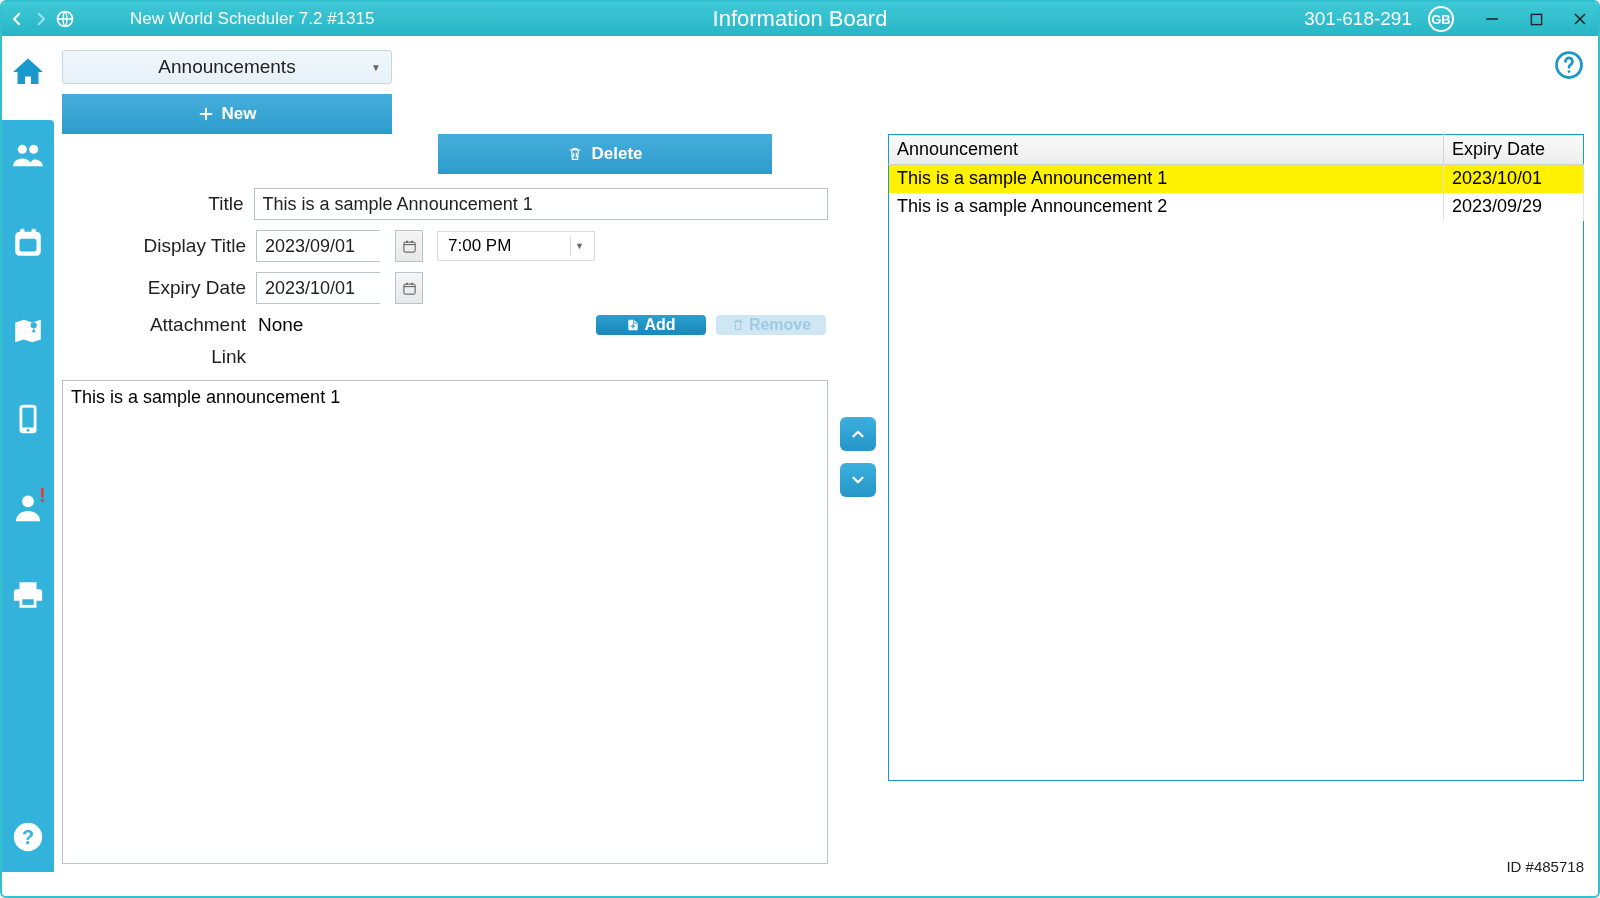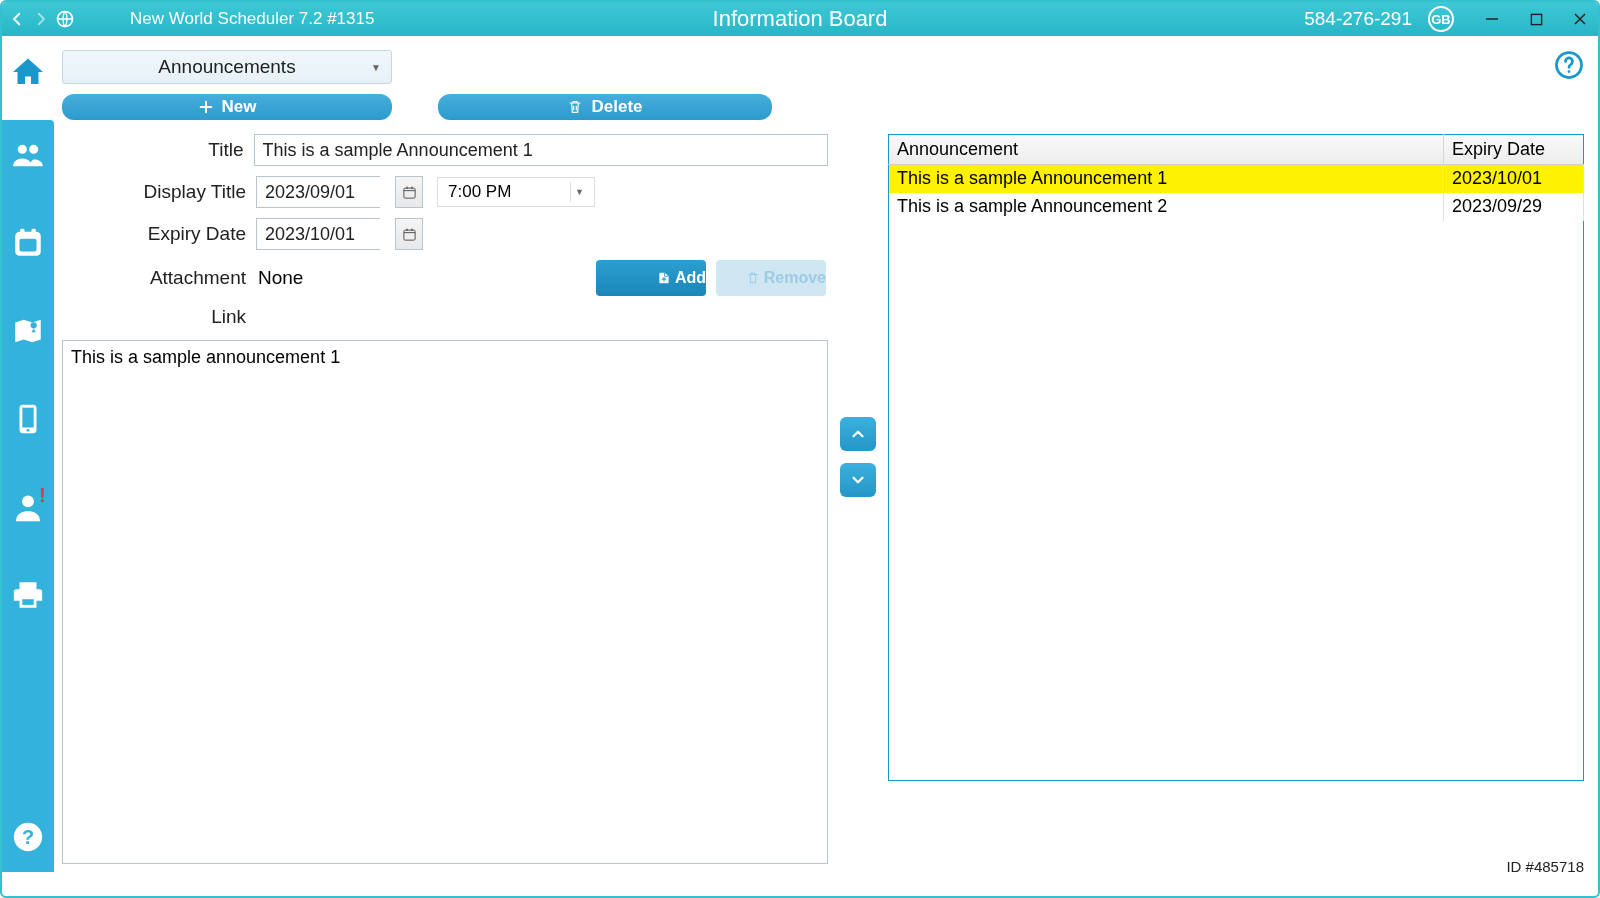--- a/index.html
+++ b/index.html
@@ -72,28 +72,28 @@
     border-radius: 3px;
     display: flex; align-items: center; justify-content: center;
     font-size: 19px; color: #222;
     position: relative; cursor: pointer;
     margin-bottom: 10px;
   }
   .category-dd .dd-caret { position: absolute; right: 10px; font-size: 10px; color: #666; }
 
   .action-row { display: flex; gap: 46px; margin-bottom: 14px; }
   .btn {
-    height: 26px; border: none; border-radius: 12px;
+    height: 40px; border: none; border-radius: 0;
     background: linear-gradient(#46aedc,#2c9bcc);
     color: #fff; font-size: 17px; font-weight: 600;
     display: flex; align-items: center; justify-content: center; gap: 8px;
     cursor: pointer;
   }
   .btn.new { width: 330px; }
-  .btn.delete { width: 334px; }
+  .btn.delete { width: 334px; margin-top: 40px; }
   .btn svg { width: 16px; height: 16px; }
 
   
   .form-row { display: flex; align-items: center; margin-bottom: 10px; }
   .form-row .lbl { width: 194px; text-align: right; padding-right: 10px; font-size: 19px; color: #222; }
   .text-input {
     height: 32px; border: 1px solid #b9c4cc; padding: 0 8px; font-size: 18px; color: #222; background: #fff;
   }
   .text-input.wide { width: 582px; }
 
@@ -108,22 +108,22 @@
   .time-dd {
     width: 158px; height: 30px; border: 1px solid #dcdcdc;
     background: #fff; display: flex; align-items: center;
     padding: 0 10px; font-size: 17px; margin-left: 14px;
     position: relative; cursor: pointer;
   }
   .time-dd .dd-caret { position: absolute; right: 6px; top: 4px; width: 18px; height: 20px; border-left: 1px solid #dcdcdc; display: flex; align-items: center; justify-content: center; font-size: 9px; color: #666; }
 
   .attach-row .val { font-size: 19px; padding-left: 2px; width: 340px; }
   .btn-sm {
-    height: 36px; width: 110px; border-radius: 4px; border: none;
-    display: flex; align-items: center; justify-content: flex-end; gap: 4px;
+    height: 20px; width: 110px; border-radius: 4px; border: none;
+    display: flex; align-items: center; justify-content: center; gap: 4px;
     font-size: 16px; font-weight: 600; cursor: pointer;
   }
   .btn-add { background: linear-gradient(#2a9fd0,#1a87b8); color: #fff; margin-right: 10px; }
   .btn-remove { background: #cfe6f3; color: #9fcbe2; cursor: default; }
 
   .body-textarea {
     width: 100%; flex: 1; min-height: 446px;
     border: 1px solid #b9c4cc; resize: none;
     padding: 6px 8px; font-size: 18px; font-family: inherit;
     margin-top: 2px;
@@ -184,21 +184,21 @@
     <div class="globe">
       <svg viewBox="0 0 24 24" width="20" height="20">
           <circle cx="12" cy="12" r="9" stroke-width="2"></circle>
           <path d="M3 12h18M12 3c3 3 3 15 0 18M12 3c-3 3-3 15 0 18" stroke-width="1.6"></path>
         </svg>
     </div>
   </div>
   <div class="tb-appname">New World Scheduler 7.2 #1315</div>
   <div class="tb-title">Information Board</div>
   <div class="tb-right">
-    <div class="tb-id">584-276-291</div>
+    <div class="tb-id">301-618-291</div>
     <div class="tb-gb">GB</div>
     <div class="winbtns">
       <div class="winbtn">
         <svg viewBox="0 0 14 14" width="14" height="14">
             <line x1="1" y1="7" x2="13" y2="7" stroke="#222" stroke-width="1.5"></line>
           </svg>
       </div>
       <div class="winbtn">
         <svg viewBox="0 0 14 14" width="13" height="13">
             <rect x="1.5" y="1.5" width="11" height="11" fill="none" stroke="#222" stroke-width="1.5"></rect>

